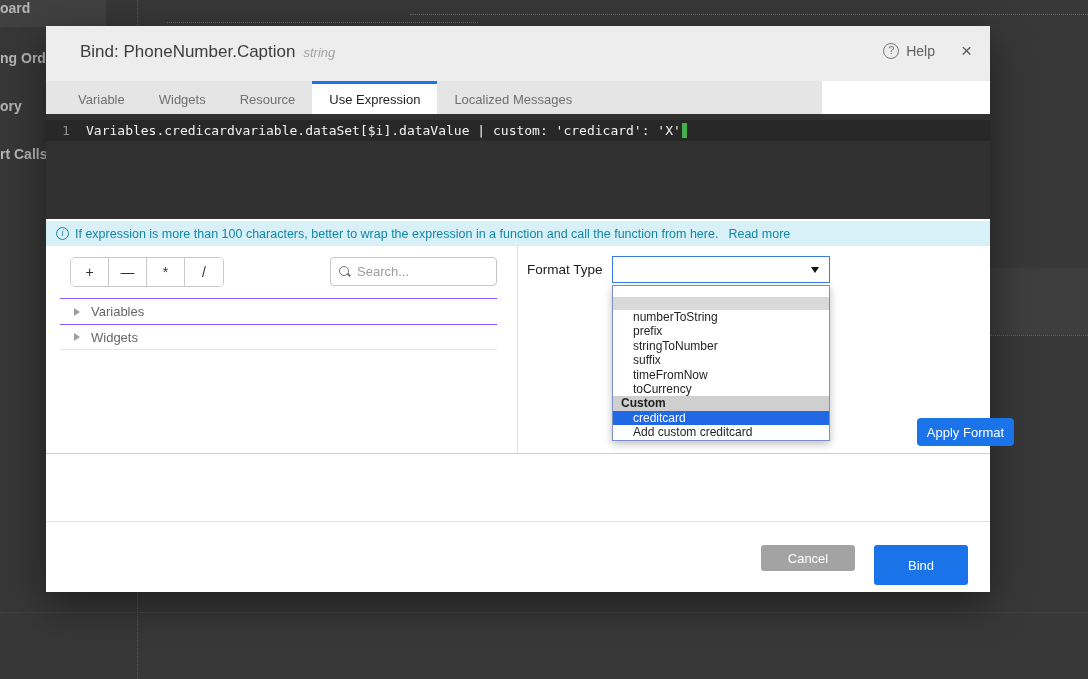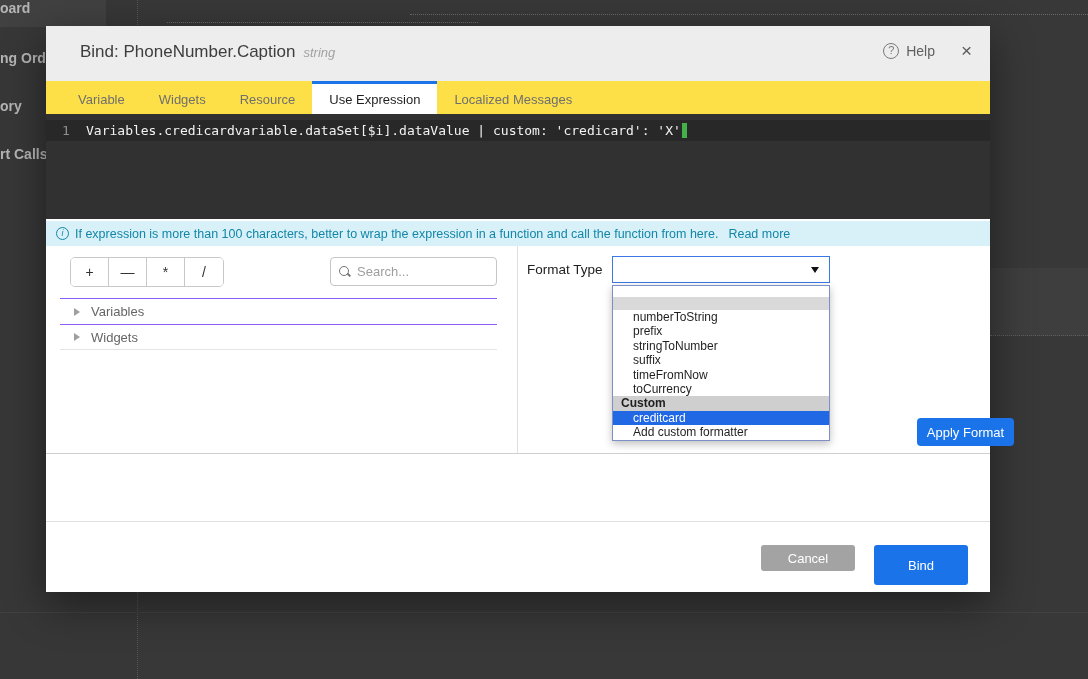--- a/index.html
+++ b/index.html
@@ -23,21 +23,21 @@
   .m-header { position:absolute; left:0; top:0; width:944px; height:55px; background:#ededed; }
   .m-title { position:absolute; left:34px; top:16px; font-size:17px; color:#3d3d3d; white-space:nowrap; }
   .m-type-hint { font-size:13px; font-style:italic; color:#a2a2a2; margin-left:8px; }
   .m-help { position:absolute; right:55px; top:17px; display:flex; align-items:center; gap:7px; cursor:pointer; }
   .help-circle { width:16px; height:16px; border:1.5px solid #7a7a7a; border-radius:50%; color:#7a7a7a;
                  font-size:11px; line-height:13px; text-align:center; }
   .m-help-label { font-size:14px; color:#5f5f5f; }
   .m-close { position:absolute; right:18px; top:15px; font-size:19px; color:#5c5c5c; cursor:pointer; line-height:20px; }
 
   
-  .m-tabs { position:absolute; left:0; top:55px; width:944px; height:33px; background:#fde047; display:flex; padding-left:15px; }
+  .m-tabs { position:absolute; left:0; top:55px; width:776px; height:33px; background:#e5e5e5; display:flex; padding-left:15px; }
   .m-tab { height:33px; padding:0 17px; display:flex; align-items:center; font-size:13px; color:#6f6f6f;
            border-top:3px solid transparent; cursor:pointer; }
   .m-tab.active { background:#fff; color:#1f1f1f; border-top:3px solid #1a73e8; }
 
   
   .m-editor { position:absolute; left:0; top:88px; width:944px; height:105px; background:#313131;
               font-family:"DejaVu Sans Mono", monospace; }
   .ed-row { position:absolute; left:0; top:6px; width:944px; height:21px; background:#282828; display:flex; align-items:center; }
   .ed-gutter { width:40px; color:#8f8f8f; font-size:13px; text-align:center; flex:0 0 40px; }
   .ed-code { color:#f2f2f2; font-size:13px; white-space:pre; }
@@ -194,21 +194,21 @@
       <div class="dd-item dd-blank"></div>
       <div class="dd-item dd-blank-hover"></div>
       <div class="dd-item">numberToString</div>
       <div class="dd-item">prefix</div>
       <div class="dd-item">stringToNumber</div>
       <div class="dd-item">suffix</div>
       <div class="dd-item">timeFromNow</div>
       <div class="dd-item">toCurrency</div>
       <div class="dd-item dd-group">Custom</div>
       <div class="dd-item dd-selected">creditcard</div>
-      <div class="dd-item">Add custom formatter</div>
+      <div class="dd-item">Add custom creditcard</div>
     </div>
 
     <div class="btn btn-apply">Apply Format</div>
     <div class="btn btn-cancel">Cancel</div>
     <div class="btn btn-bind">Bind</div>
 
   </div>
 </div>
 
 </body></html>

